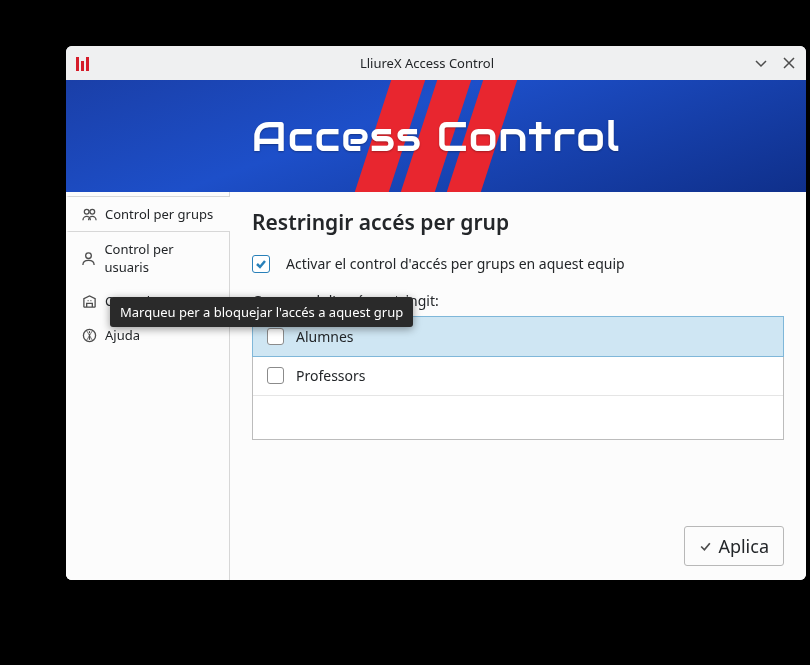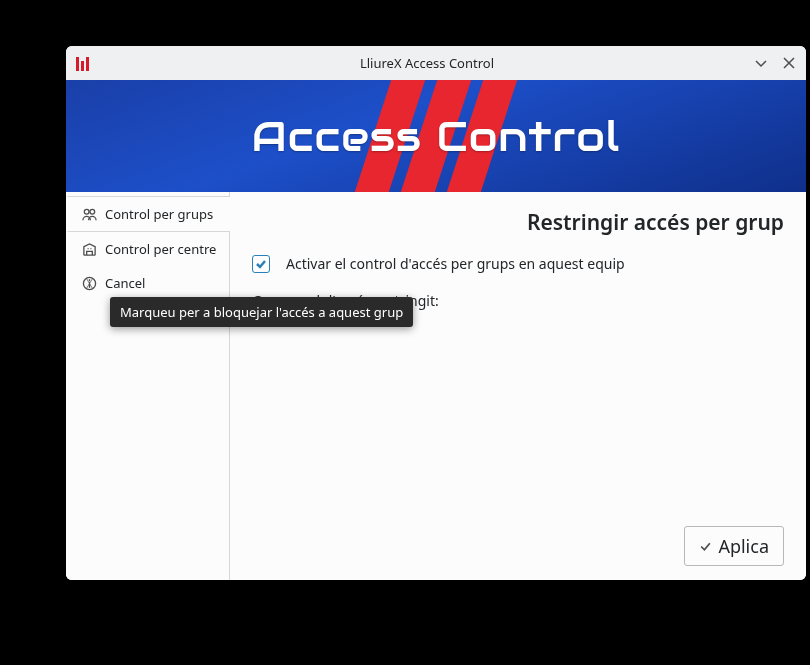--- a/index.html
+++ b/index.html
@@ -103,21 +103,21 @@
   }
   .side-item .ico { width:16px; height:16px; display:flex; align-items:center; justify-content:center; }
   .side-item .ico svg { width:15px; height:15px; stroke:#4d4d4d; fill:none; stroke-width:1.4; }
 
   .main {
     flex:1;
     padding:16px 22px 14px 22px;
     display:flex; flex-direction:column;
     position:relative;
   }
-  .main-title { font-size:21px; font-weight:600; color:#232629; margin-bottom:18px;text-align:right; }
+  .main-title { font-size:21px; font-weight:600; color:#232629; margin-bottom:18px; }
   .chk-row { display:flex; align-items:center; gap:16px; margin-bottom:18px; }
   .chk {
     width:18px; height:18px; border:1px solid #8b8b8b; border-radius:3px;
     display:flex; align-items:center; justify-content:center; background:#fff;
     cursor:pointer;
   }
   .chk.checked { border-color:#2980b9; }
   .chk.checked svg { stroke:#2980b9; }
   .chk svg { width:12px; height:12px; stroke-width:2.5; fill:none; }
   .section-label { font-size:14px; color:#232629; margin-bottom:6px; }
@@ -215,51 +215,70 @@
               <circle cx="5" cy="5" r="2.5"></circle>
               <circle cx="11" cy="5" r="2.5"></circle>
               <path d="M1 14c0-2.5 2-4 4-4s4 1.5 4 4M7 14c0-2.5 2-4 4-4s4 1.5 4 4"></path>
             </svg>
         </span>
         <span>Control per grups</span>
       </div>
       <div class="side-item">
         <span class="ico">
           <svg viewBox="0 0 16 16">
+              <circle cx="8" cy="5" r="3"></circle>
+              <path d="M2 15c0-3 2.5-5 6-5s6 2 6 5"></path>
+            </svg>
+        </span>
+        <span>Control per usuaris</span>
+      </div>
+      <div class="side-item">
+        <span class="ico">
+          <svg viewBox="0 0 16 16">
               <path d="M2 14V5l6-3 6 3v9M2 14h12M5 14v-4h6v4M6 7h1M9 7h1"></path>
             </svg>
         </span>
         <span>Control per centre</span>
       </div>
       <div class="side-item">
         <span class="ico">
           <svg viewBox="0 0 16 16">
               <circle cx="8" cy="8" r="6.5"></circle>
               <path d="M8 4v1M8 7v5" stroke-linecap="round"></path>
               <path d="M5 3l6 10M11 3l-6 10" stroke-width="0.8"></path>
             </svg>
         </span>
-        <span>Cancel</span>
+        <span>Ajuda</span>
       </div>
     </div>
 
     <div class="main">
       <div class="main-title">Restringir accés per grup</div>
 
       <div class="chk-row">
         <div class="chk checked">
           <svg viewBox="0 0 12 12">
               <path d="M2 6 L5 9 L10 3"></path>
             </svg>
         </div>
         <span>Activar el control d'accés per grups en aquest equip</span>
       </div>
 
       <div class="section-label">Grups amb l'accés restringit:</div>
 
+      <div class="group-list">
+        <div class="group-row hovered">
+          <div class="chk"></div>
+          <span class="lbl">Alumnes</span>
+        </div>
+        <div class="group-row">
+          <div class="chk"></div>
+          <span class="lbl">Professors</span>
+        </div>
+      </div>
 
       <div class="footer">
         <div class="btn">
           <svg viewBox="0 0 12 12">
               <path d="M2 6 L5 9 L10 3"></path>
             </svg>
           <span>Aplica</span>
         </div>
       </div>
     </div>

